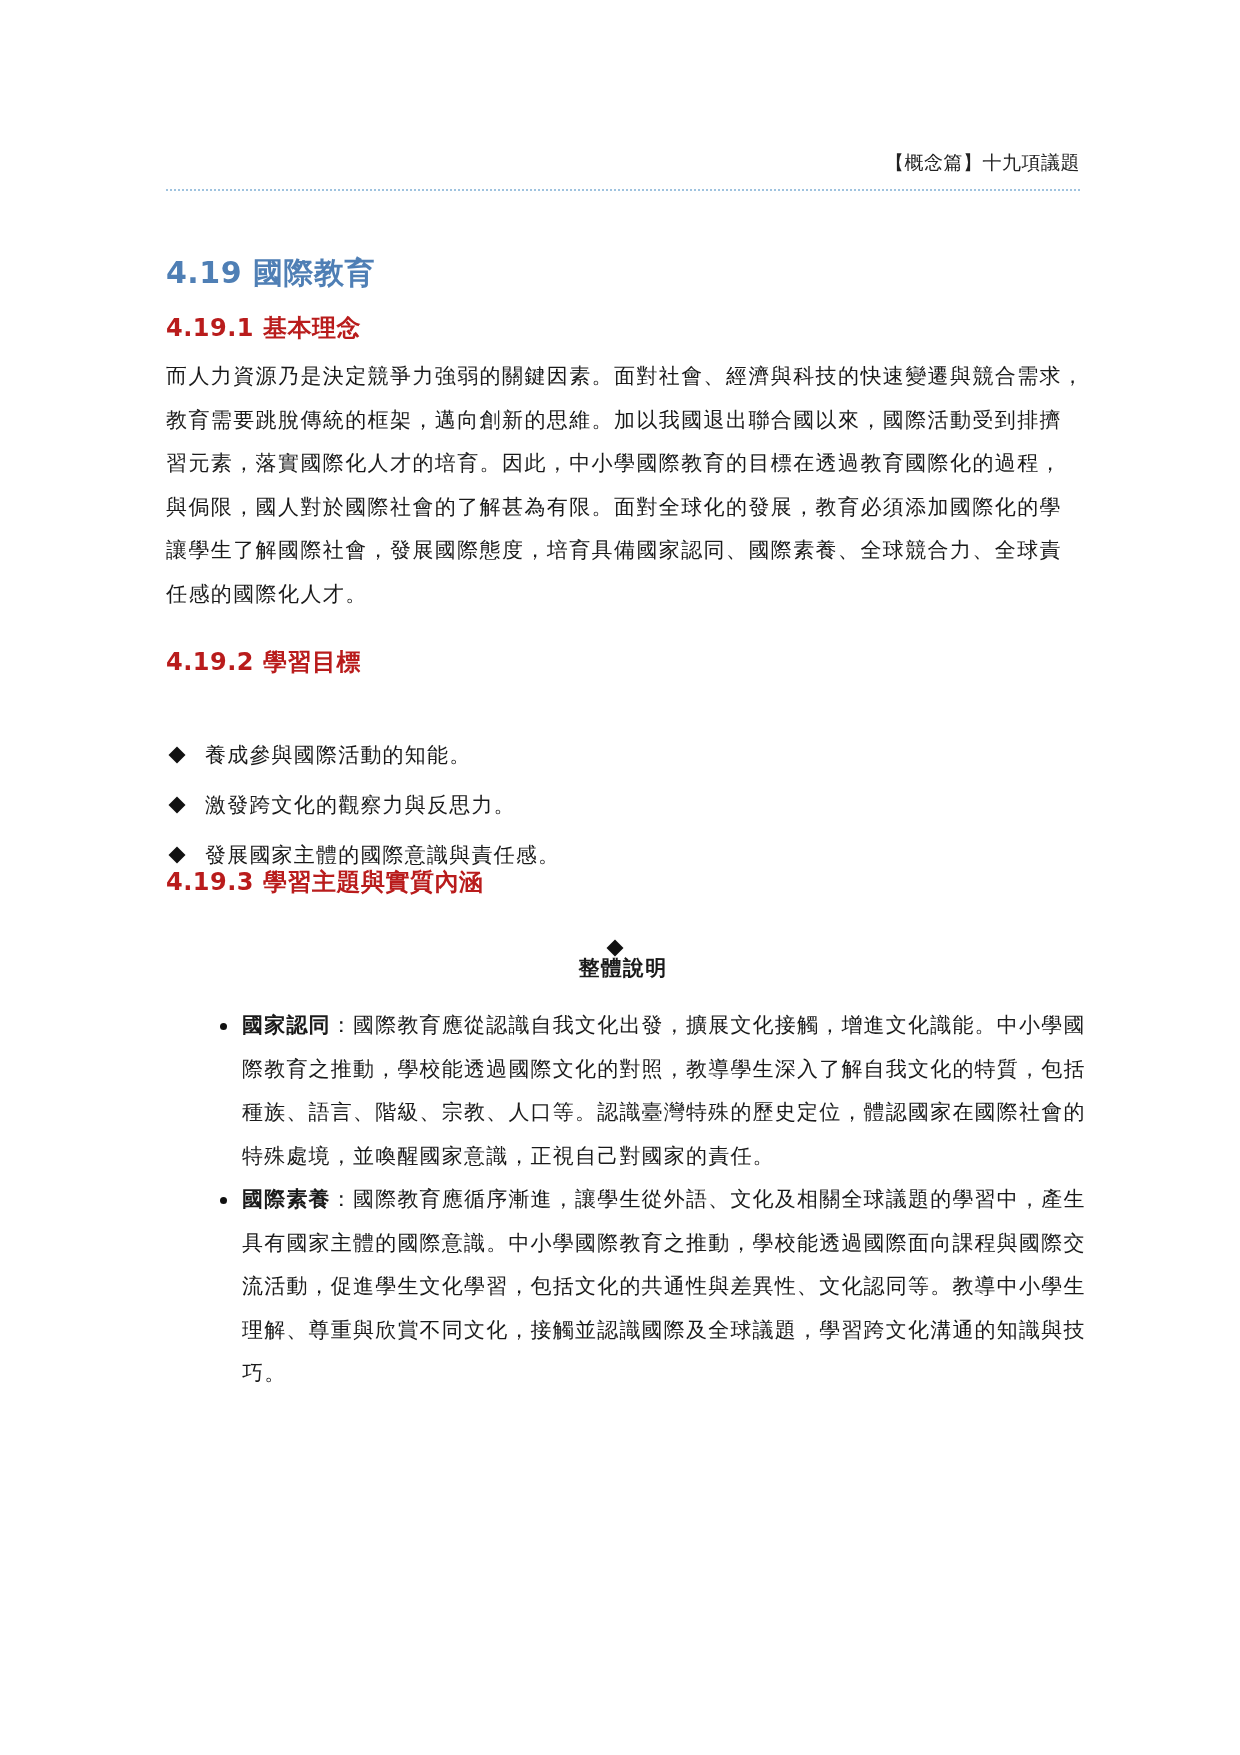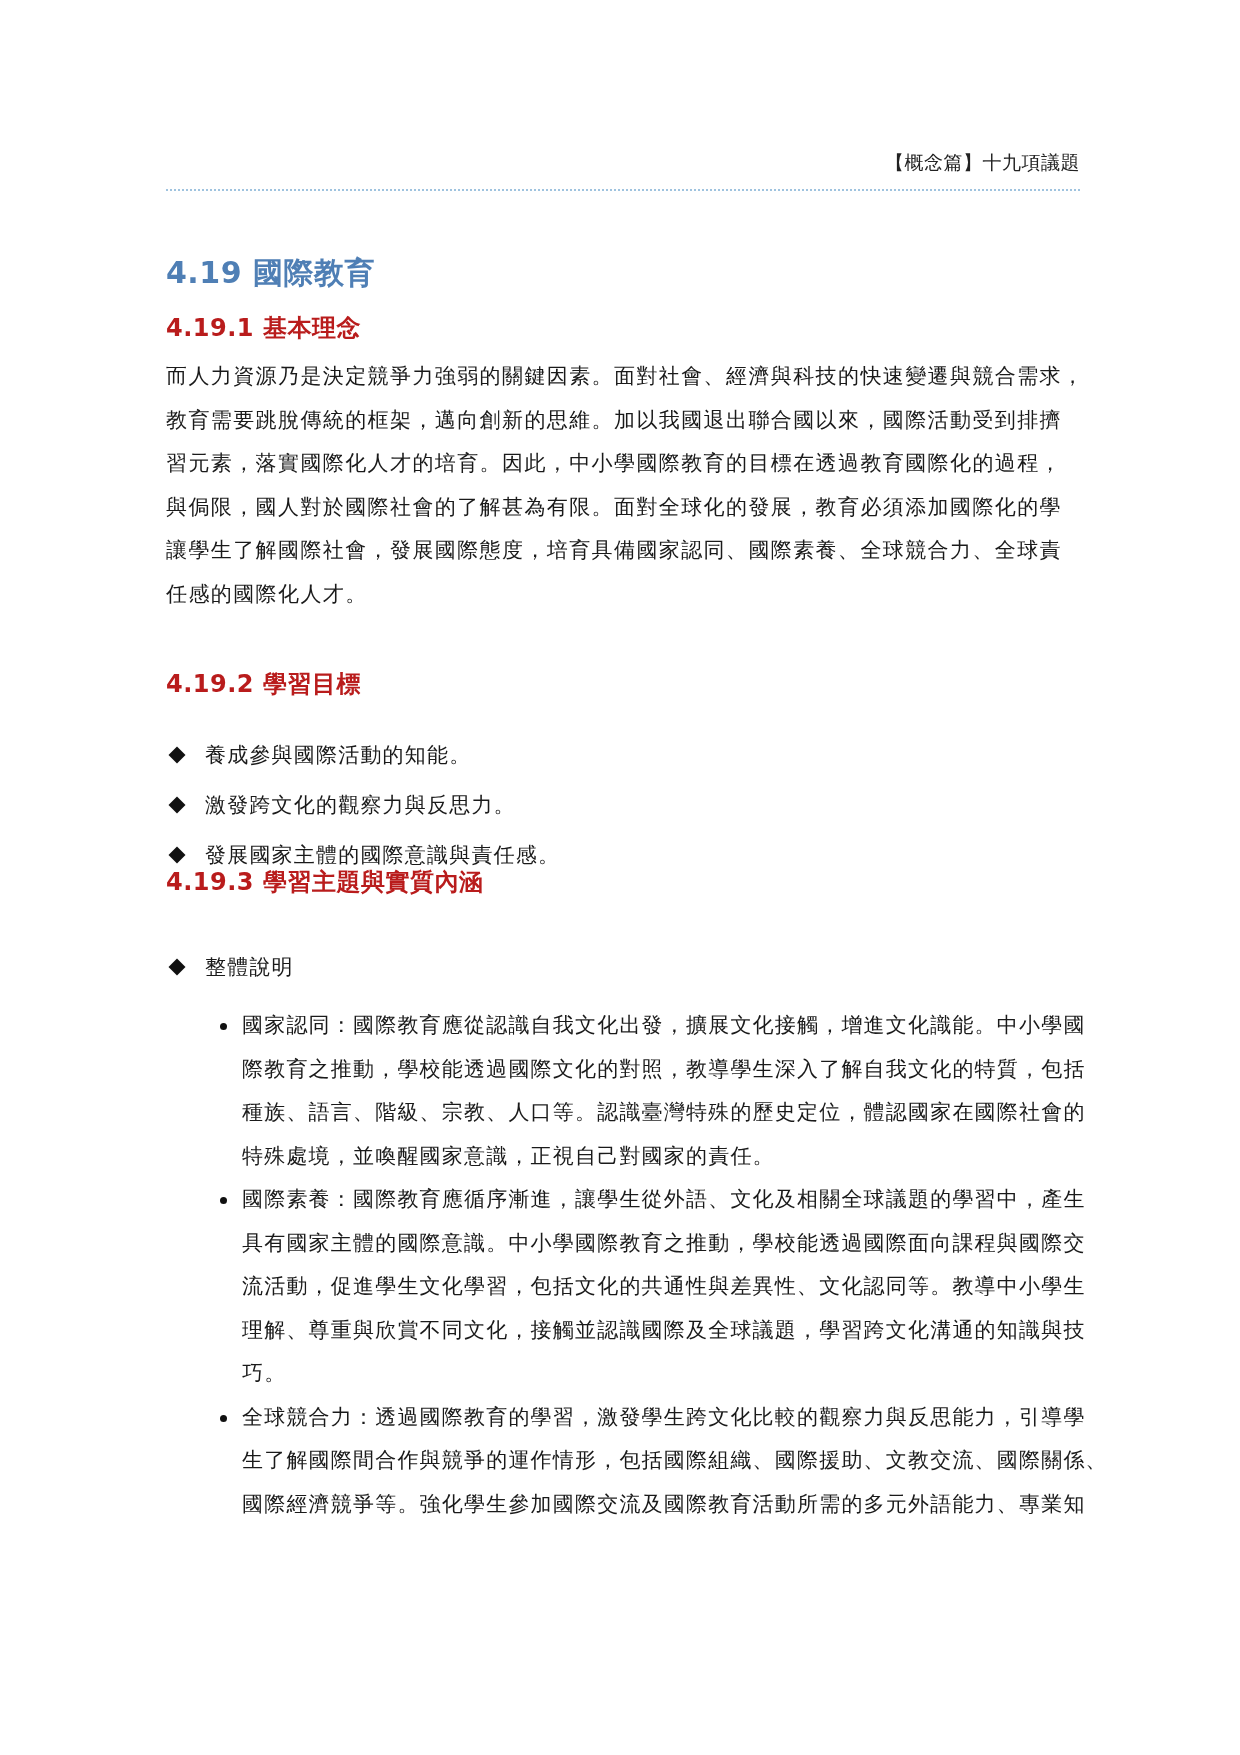--- a/index.html
+++ b/index.html
@@ -32,21 +32,21 @@
   }
   .para .line { display: block; white-space: nowrap; }
   .diamond-list { position: absolute; left: 0; width: 914px; margin: 0; padding: 0; list-style: none; }
   .diamond-item {
     display: flex; align-items: center; font-size: 21px; height: 50px; letter-spacing: 1.2px;
   }
   .diamond {
     width: 12px; height: 12px; background: #111; transform: rotate(45deg);
     margin: 0 22px 0 5px; flex: 0 0 auto;
   }
-  .bold { font-weight: normal; }
+  .bold { font-weight: bold; flex-direction: column; }
   .dot-list { position: absolute; left: 38px; width: 889px; margin: 16px; padding: 0; list-style: none; }
   .dot-item { position: relative; padding-left: 22px; font-size: 21px; line-height: 43.5px; letter-spacing: 1.2px; }
   .dot-item .bullet {
     position: absolute; left: 0; top: 19px; width: 7px; height: 7px; border-radius: 50%; background: #111;
   }
   .dot-item .line { display: block; white-space: nowrap; }
 </style>
 </head>
 <body>
 
@@ -60,21 +60,21 @@
   <div class="h3" style="top:312px;">4.19.1 基本理念</div>
   <div class="para" style="top:355px;">
     <span class="line">而人力資源乃是決定競爭力強弱的關鍵因素。面對社會、經濟與科技的快速變遷與競合需求，</span>
     <span class="line">教育需要跳脫傳統的框架，邁向創新的思維。加以我國退出聯合國以來，國際活動受到排擠</span>
     <span class="line">習元素，落實國際化人才的培育。因此，中小學國際教育的目標在透過教育國際化的過程，</span>
     <span class="line">與侷限，國人對於國際社會的了解甚為有限。面對全球化的發展，教育必須添加國際化的學</span>
     <span class="line">讓學生了解國際社會，發展國際態度，培育具備國家認同、國際素養、全球競合力、全球責</span>
     <span class="line">任感的國際化人才。</span>
   </div>
 
-  <div class="h3" style="top:668px;">4.19.2 學習目標</div>
+  <div class="h3" style="top:646px;">4.19.2 學習目標</div>
   <ul class="diamond-list" style="top:730px;">
     <li class="diamond-item">
       <span class="diamond"></span>
       <span>養成參與國際活動的知能。</span>
     </li>
     <li class="diamond-item">
       <span class="diamond"></span>
       <span>激發跨文化的觀察力與反思力。</span>
     </li>
     <li class="diamond-item">
@@ -100,21 +100,15 @@
       <span class="line">特殊處境，並喚醒國家意識，正視自己對國家的責任。</span>
     </li>
     <li class="dot-item">
       <span class="bullet"></span>
       <span class="line"><span class="bold">國際素養</span><span>：</span><span>國際教育應循序漸進，讓學生從外語、文化及相關全球議題的學習中，產生</span></span>
       <span class="line">具有國家主體的國際意識。中小學國際教育之推動，學校能透過國際面向課程與國際交</span>
       <span class="line">流活動，促進學生文化學習，包括文化的共通性與差異性、文化認同等。教導中小學生</span>
       <span class="line">理解、尊重與欣賞不同文化，接觸並認識國際及全球議題，學習跨文化溝通的知識與技</span>
       <span class="line">巧。</span>
     </li>
-    <li class="dot-item">
-      <span class="bullet"></span>
-      <span class="line"><span class="bold">全球競合力</span><span>：</span><span>透過國際教育的學習，激發學生跨文化比較的觀察力與反思能力，引導學</span></span>
-      <span class="line">生了解國際間合作與競爭的運作情形，包括國際組織、國際援助、文教交流、國際關係、</span>
-      <span class="line">國際經濟競爭等。強化學生參加國際交流及國際教育活動所需的多元外語能力、專業知</span>
-    </li>
   </ul>
 
 </div>
 
 </body></html>

